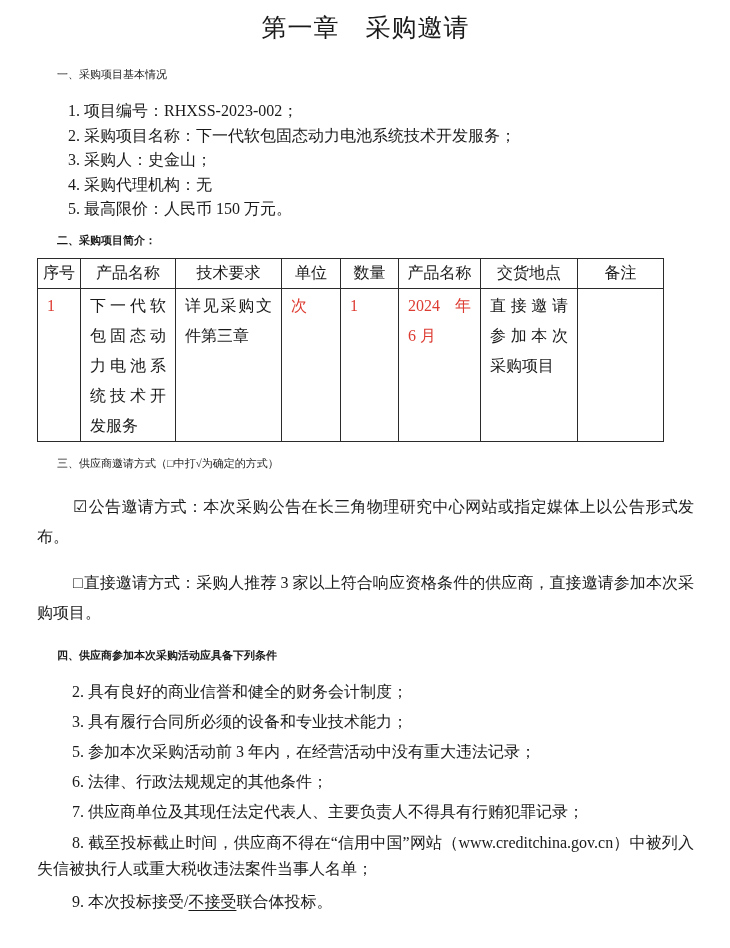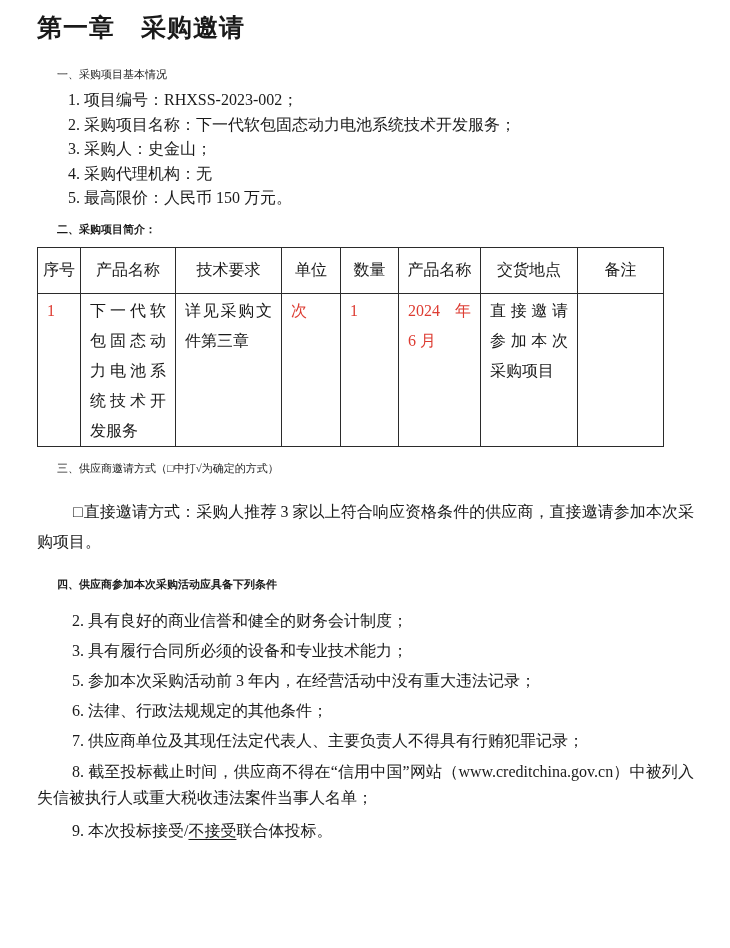--- a/index.html
+++ b/index.html
@@ -9,38 +9,38 @@
     height: 948px;
     overflow: hidden;
     font-family: "Liberation Serif", "DejaVu Serif", serif;
     color: #1a1a1a;
     font-size: 16px;
     position: relative;
   }
   .page { padding: 10px 36px 0 37px; }
 
   .doc-title {
-    text-align: left;
+    text-align: center;
     font-size: 25px;
-    font-weight: bold;
+    font-weight: normal;
     letter-spacing: 1px;
     line-height: 36px;
     margin-bottom: 16px;
   }
 
   .sec-heading {
     margin-left: 20px;
     line-height: 25px;
     font-size: 11px;
   }
   .sec-heading .bold { font-weight: normal; }
   .sec-heading.plain { font-weight: normal; }
   .sec-heading.boldall { font-weight: bold; }
 
-  .sec1-items { margin-top: 1px; margin-bottom: 6px; }
+  .sec1-items { margin-top: 12px; margin-bottom: 6px; }
   .sec1-items .line {
     text-indent: 31px;
     line-height: 24.5px;
   }
 
   
   table.products {
     border-collapse: collapse;
     margin-top: 5px;
     margin-left: 0px;
@@ -49,21 +49,21 @@
   }
   table.products th, table.products td {
     border: 1px solid #2b2b2b;
     font-weight: normal;
     font-size: 16px;
   }
   table.products th {
     height: 28px;
     text-align: center;
     vertical-align: middle;
-    padding: 12px 2px;
+    padding: 4px 2px;
   }
   table.products td {
     height: 150px;
     vertical-align: top;
     text-align: justify;
     line-height: 30px;
     padding: 2px 9px 0 9px;
   }
   td.c-seq, td.c-unit, td.c-qty { text-align: left; }
   .red { color: #dd3c32; }
@@ -150,20 +150,23 @@
         <td>直接邀请参加本次采购项目</td>
         <td></td>
       </tr>
     </tbody>
   </table>
 
   <div class="sec-heading sec3-heading">
     <span class="bold">三、供应商邀请方式</span><span>（□中打√为确定的方式）</span>
   </div>
 
+  <p class="para">
+    <span class="cb">☑</span><span>公告邀请方式：本次采购公告在长三角物理研究中心网站或指定媒体上以公告形式发布。</span>
+  </p>
 
   <p class="para">
     <span class="cb">□</span><span>直接邀请方式：采购人推荐 3 家以上符合响应资格条件的供应商，直接邀请参加本次采购项目。</span>
   </p>
 
   <div class="sec-heading boldall sec4-heading">四、供应商参加本次采购活动应具备下列条件</div>
 
   <div>
     <div class="cond-item">2. 具有良好的商业信誉和健全的财务会计制度；</div>
     <div class="cond-item">3. 具有履行合同所必须的设备和专业技术能力；</div>

